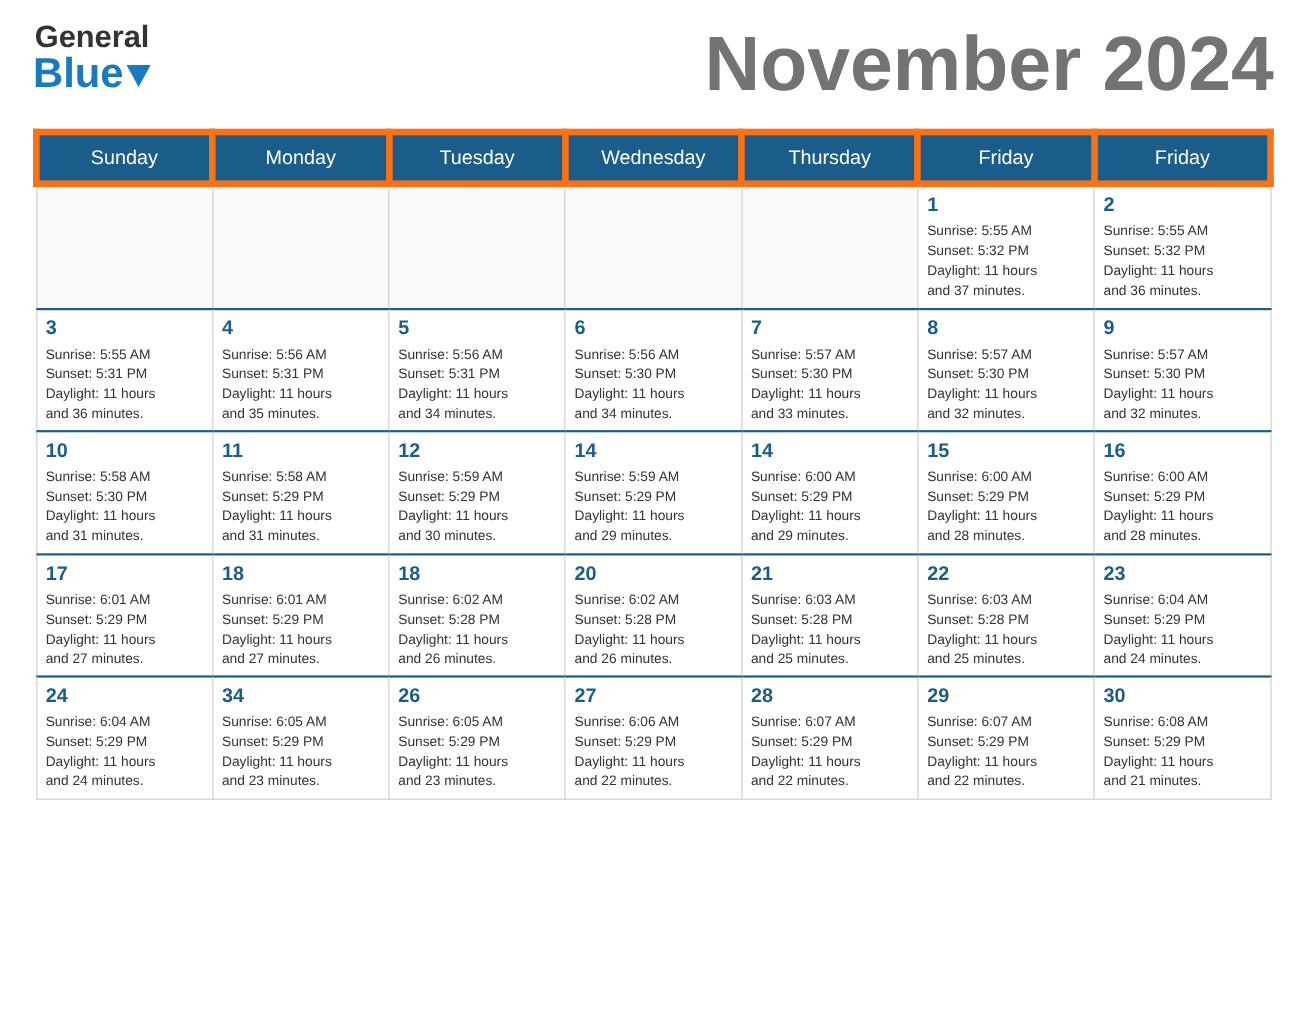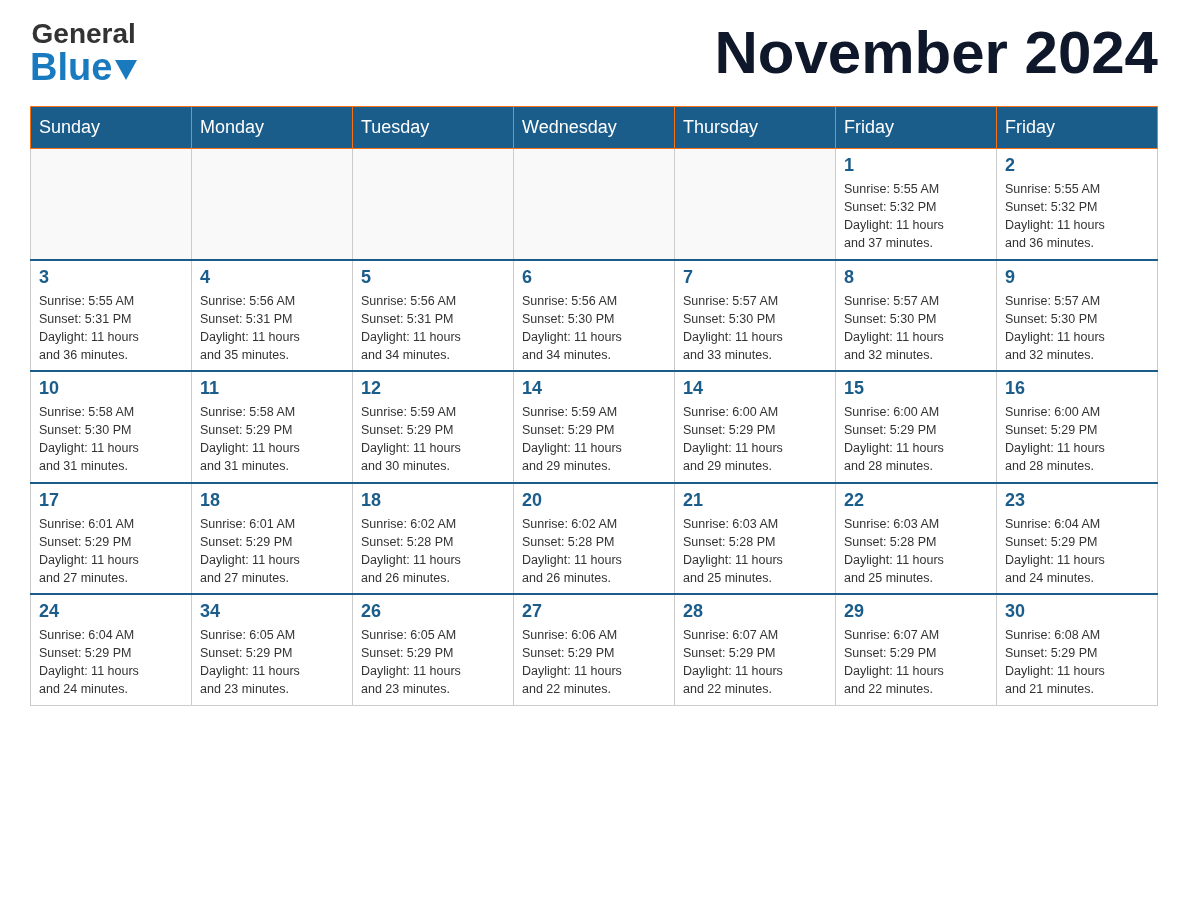--- a/index.html
+++ b/index.html
@@ -32,42 +32,42 @@
       font-weight: bold;
       color: #1a7abf;
       line-height: 1;
       display: flex;
       align-items: center;
     }
     .title-section {
       text-align: right;
     }
     .month-title {
-      font-size: 60px;
-      font-weight: bold;
-      color: #0f172a;
+      font-size: 70px;
+      font-weight: bold;
+      color: #737373;
       line-height: 1.1;
     }
     .location {
       font-size: 22px;
       color: #444;
       margin-top: 4px;
     }
     .calendar {
       width: 100%;
       border-collapse: collapse;
     }
     .calendar th {
       background-color: #1a5c8a;
       color: #fff;
       padding: 10px 8px;
       font-size: 18px;
       font-weight: normal;
-      text-align: left;
-      border: 1px solid #f97316;
+      text-align: center;
+      border: 6px solid #f97316;
     }
     .calendar td {
       vertical-align: top;
       padding: 6px 8px;
       border: 1px solid #ccc;
       width: 14.28%;
       min-height: 110px;
       height: 110px;
       font-size: 13px;
       color: #333;

